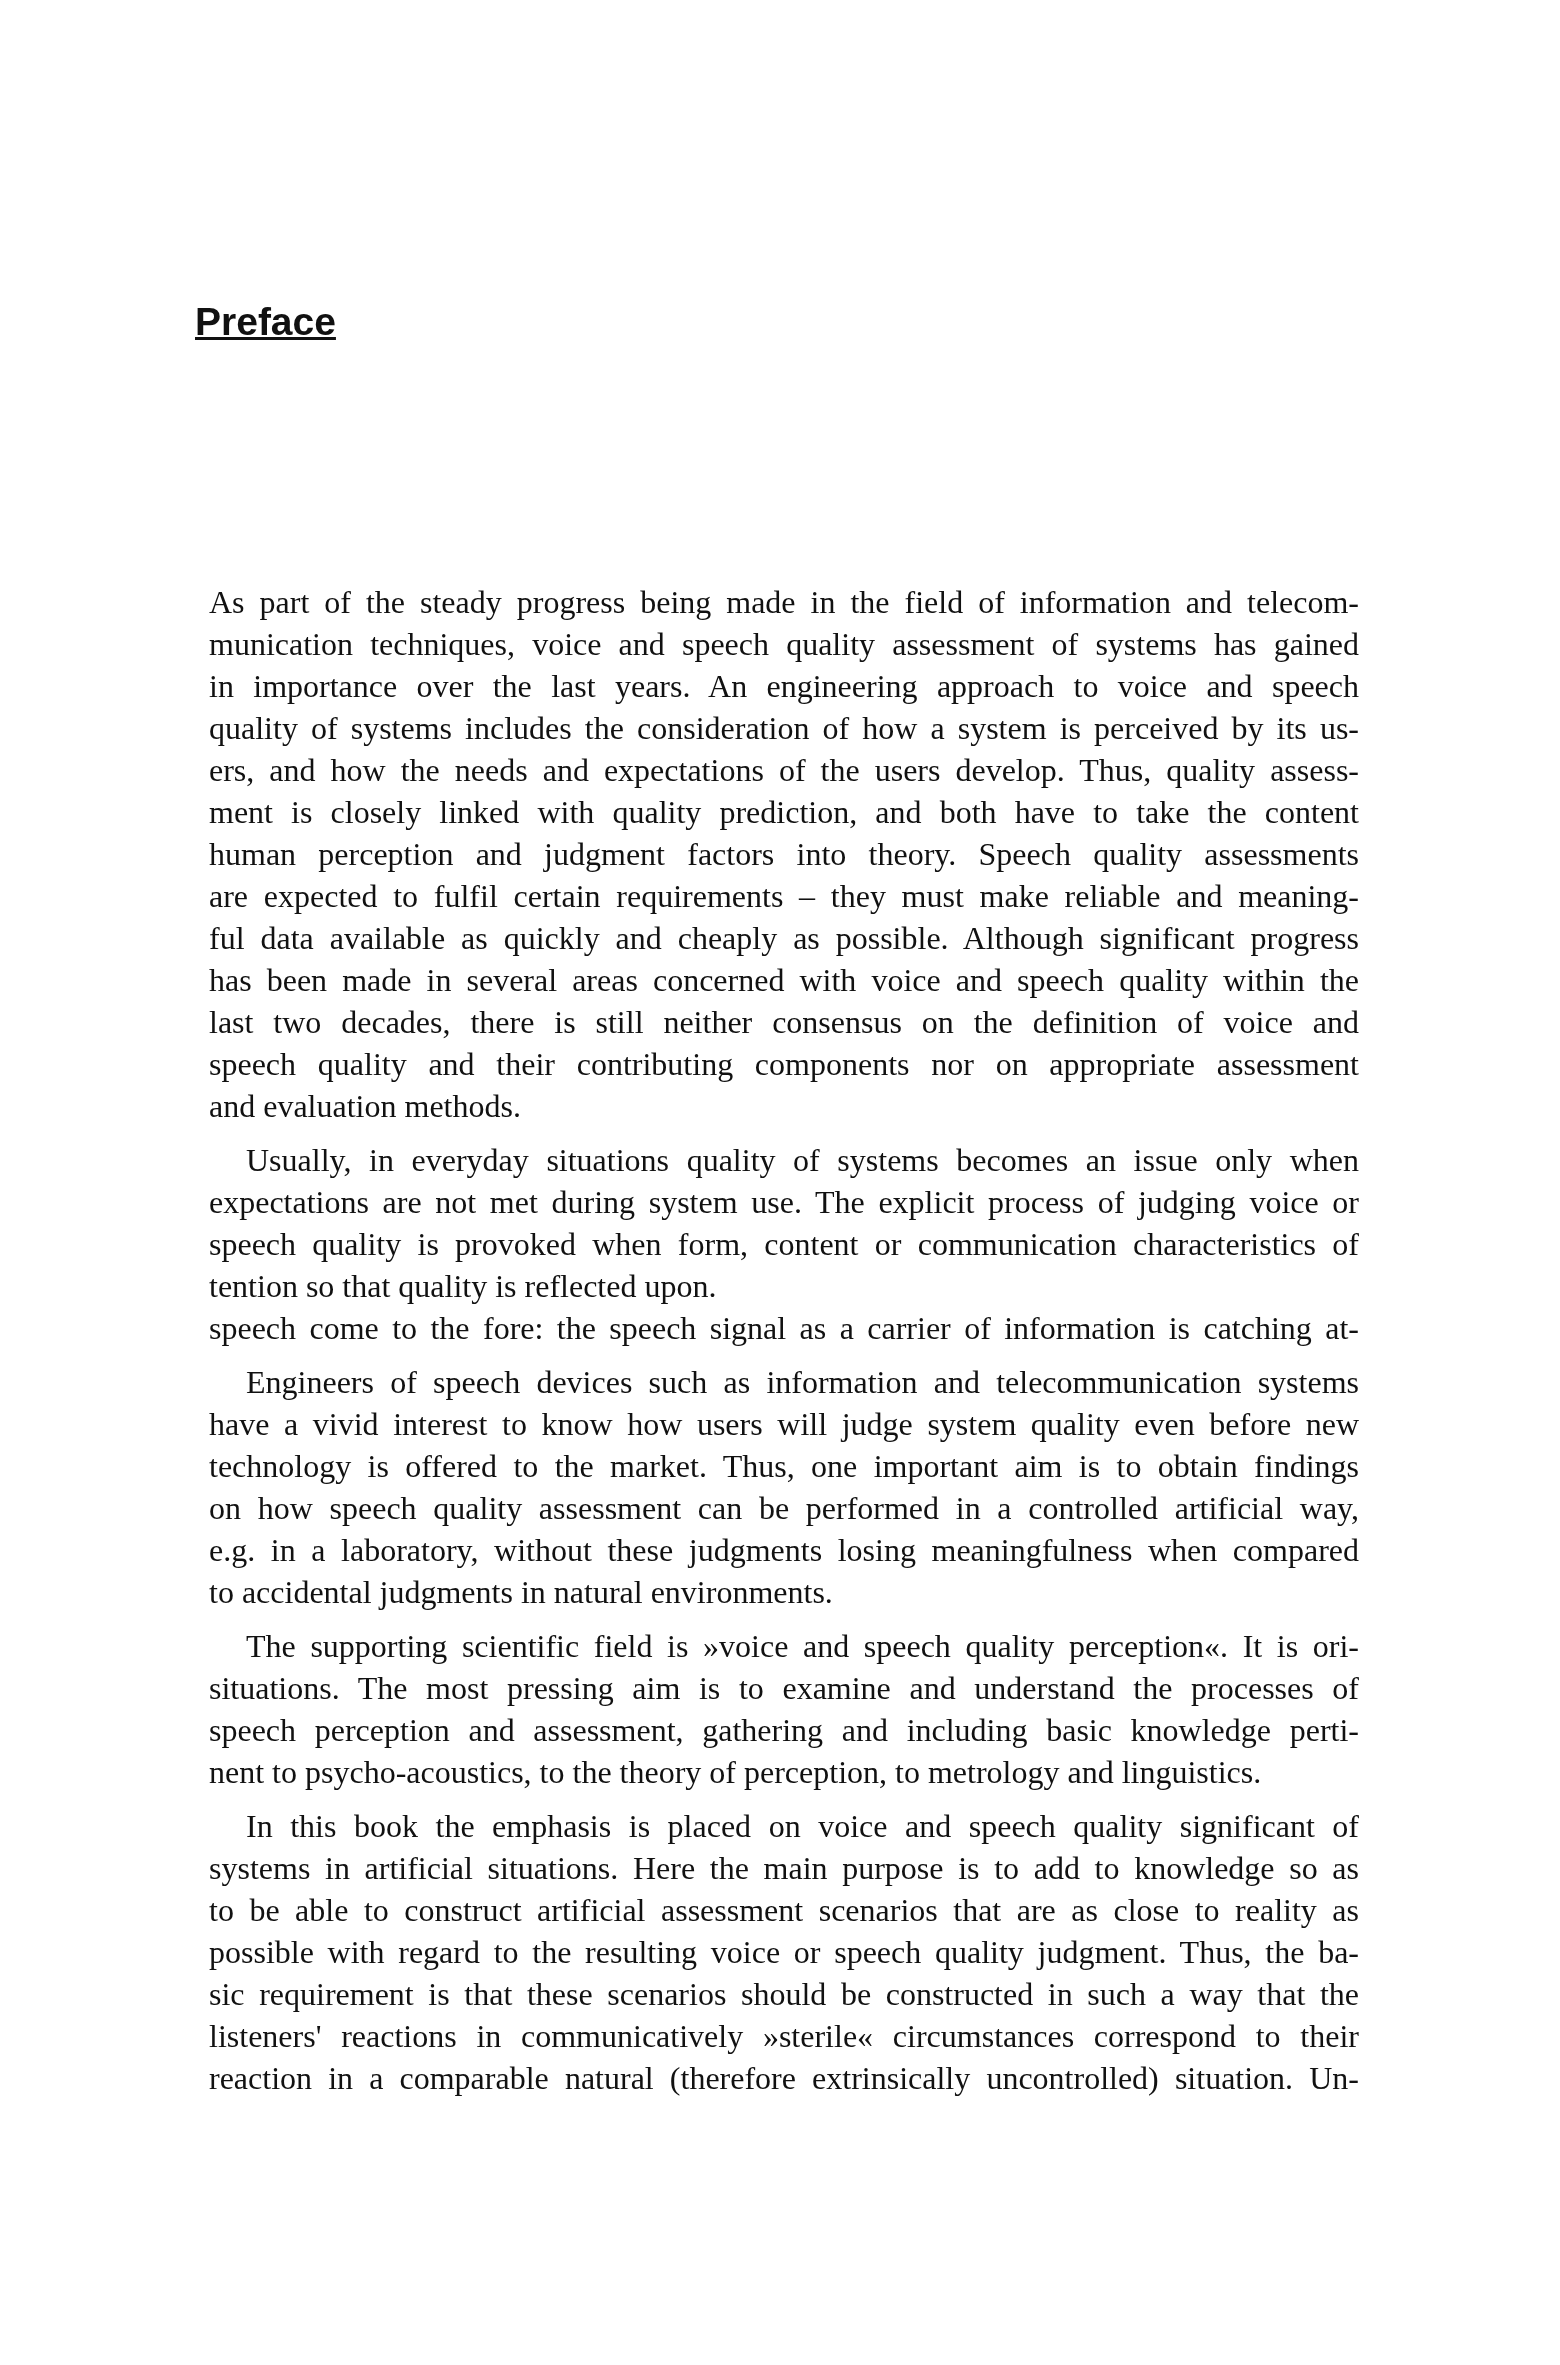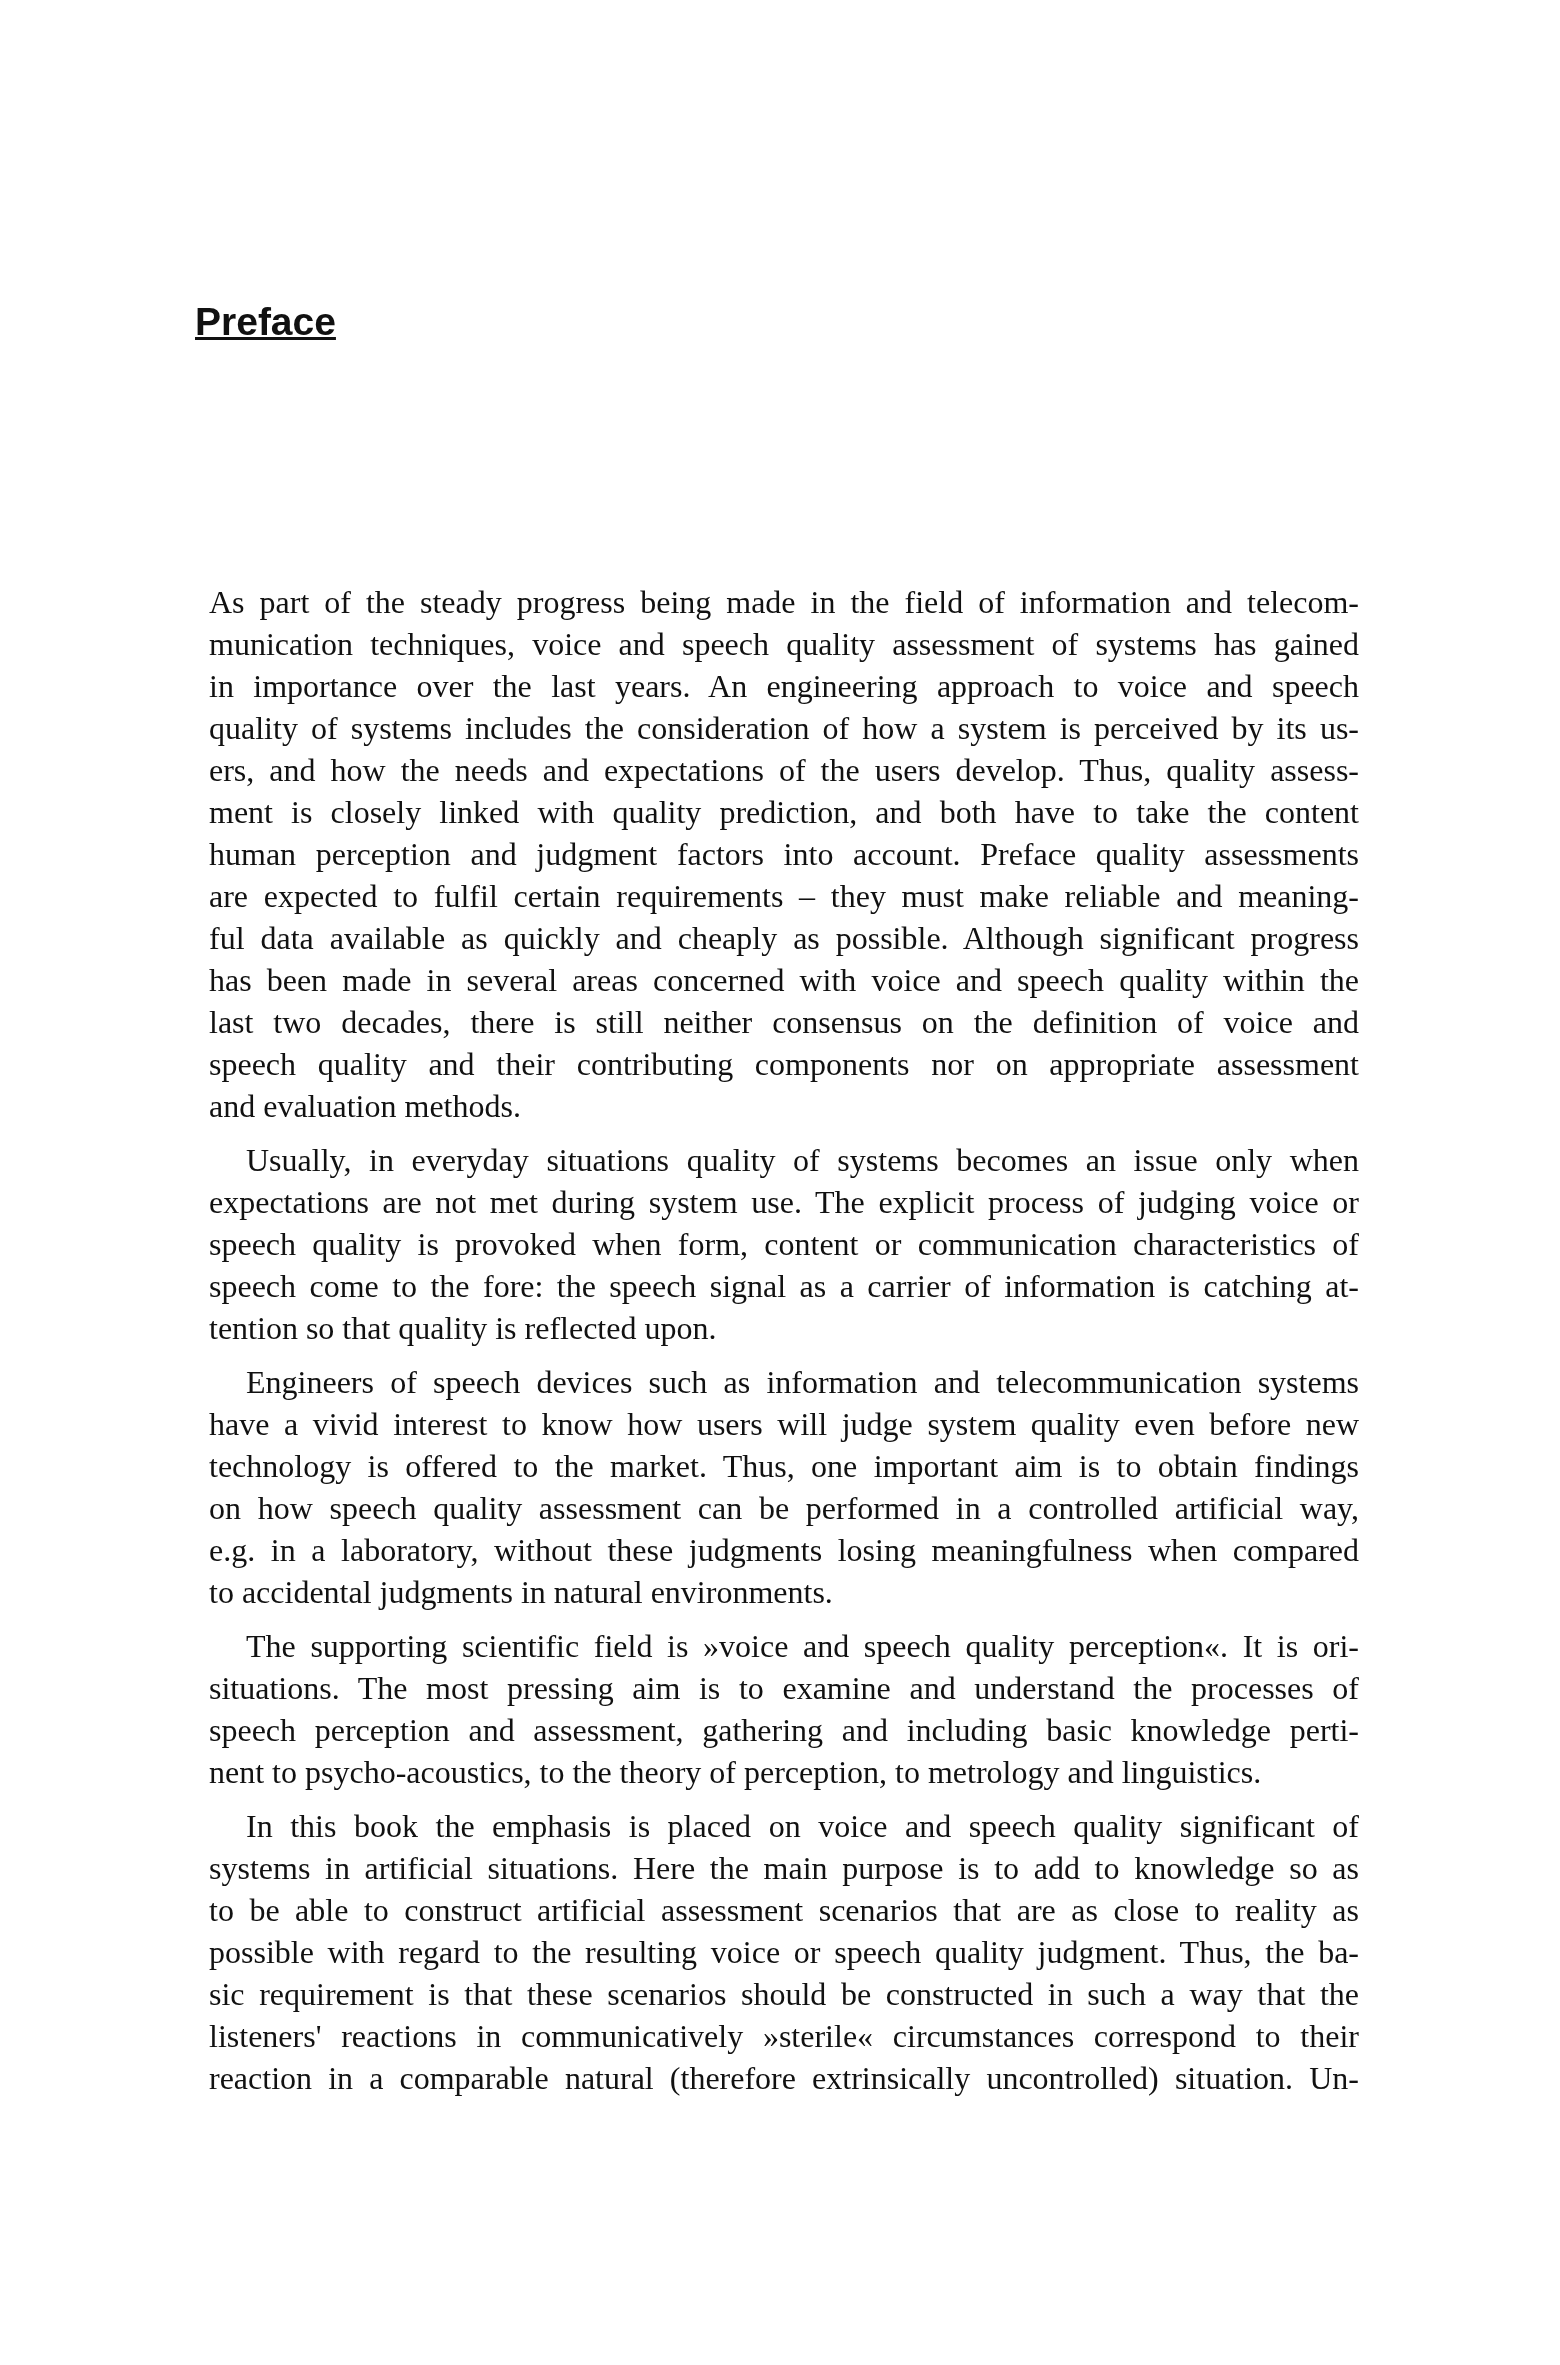--- a/index.html
+++ b/index.html
@@ -27,35 +27,35 @@
   <h1 class="title">Preface</h1>
   <div class="body">
 
     <p class="para">
       <span class="line">As part of the steady progress being made in the field of information and telecom-</span>
       <span class="line">munication techniques, voice and speech quality assessment of systems has gained</span>
       <span class="line">in importance over the last years. An engineering approach to voice and speech</span>
       <span class="line">quality of systems includes the consideration of how a system is perceived by its us-</span>
       <span class="line">ers, and how the needs and expectations of the users develop. Thus, quality assess-</span>
       <span class="line">ment is closely linked with quality prediction, and both have to take the content</span>
-      <span class="line">human perception and judgment factors into account. Preface quality assessments</span>
+      <span class="line">human perception and judgment factors into theory. Speech quality assessments</span>
       <span class="line">are expected to fulfil certain requirements – they must make reliable and meaning-</span>
       <span class="line">ful data available as quickly and cheaply as possible. Although significant progress</span>
       <span class="line">has been made in several areas concerned with voice and speech quality within the</span>
       <span class="line">last two decades, there is still neither consensus on the definition of voice and</span>
       <span class="line">speech quality and their contributing components nor on appropriate assessment</span>
       <span class="line last">and evaluation methods.</span>
     </p>
 
     <p class="para">
       <span class="line indent">Usually, in everyday situations quality of systems becomes an issue only when</span>
       <span class="line">expectations are not met during system use. The explicit process of judging voice or</span>
       <span class="line">speech quality is provoked when form, content or communication characteristics of</span>
+      <span class="line last">tention so that quality is reflected upon.</span>
       <span class="line">speech come to the fore: the speech signal as a carrier of information is catching at-</span>
-      <span class="line last">tention so that quality is reflected upon.</span>
     </p>
 
     <p class="para">
       <span class="line indent">Engineers of speech devices such as information and telecommunication systems</span>
       <span class="line">have a vivid interest to know how users will judge system quality even before new</span>
       <span class="line">technology is offered to the market. Thus, one important aim is to obtain findings</span>
       <span class="line">on how speech quality assessment can be performed in a controlled artificial way,</span>
       <span class="line">e.g. in a laboratory, without these judgments losing meaningfulness when compared</span>
       <span class="line last">to accidental judgments in natural environments.</span>
     </p>

